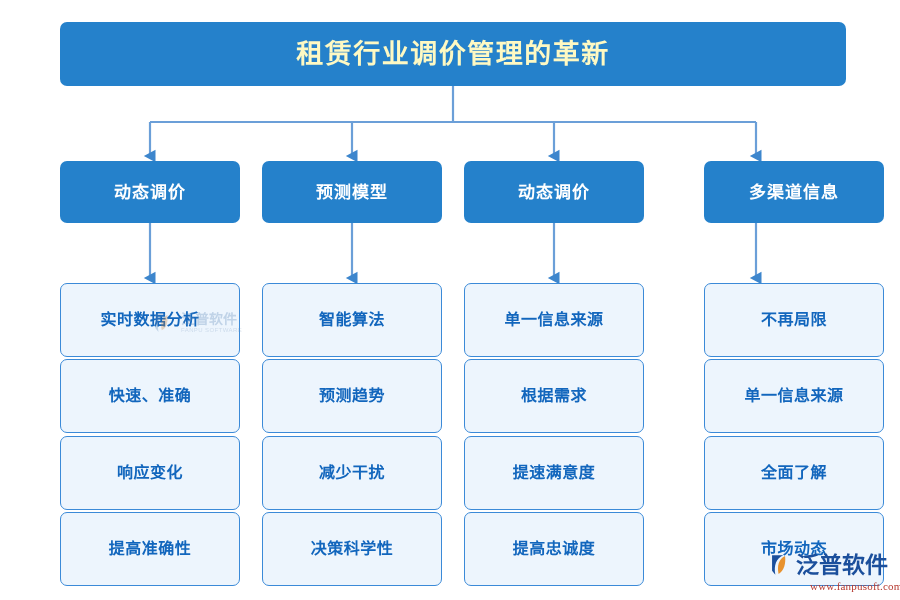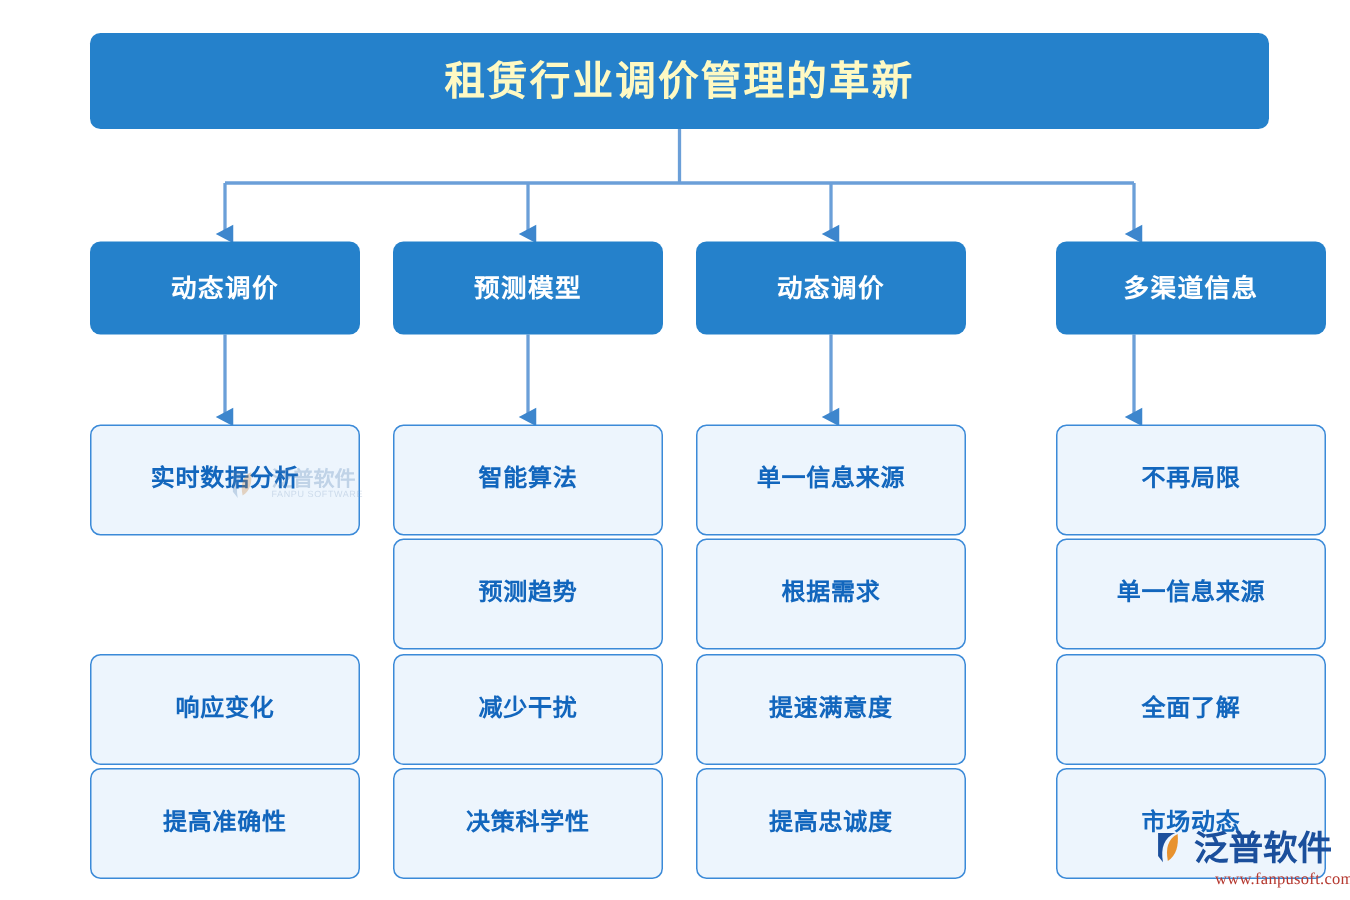--- a/index.html
+++ b/index.html
@@ -227,20 +227,23 @@
   <div class="cat-box col-2">
     <span class="cat-label">动态调价</span>
   </div>
   <div class="cat-box col-3">
     <span class="cat-label">多渠道信息</span>
   </div>
 
   <div class="leaf-box col-0 row-0">
     <span class="leaf-label">实时数据分析</span>
   </div>
+  <div class="leaf-box col-0 row-1">
+    <span class="leaf-label">快速、准确</span>
+  </div>
   <div class="leaf-box col-0 row-2">
     <span class="leaf-label">响应变化</span>
   </div>
   <div class="leaf-box col-0 row-3">
     <span class="leaf-label">提高准确性</span>
   </div>
 
   <div class="leaf-box col-1 row-0">
     <span class="leaf-label">智能算法</span>
   </div>

